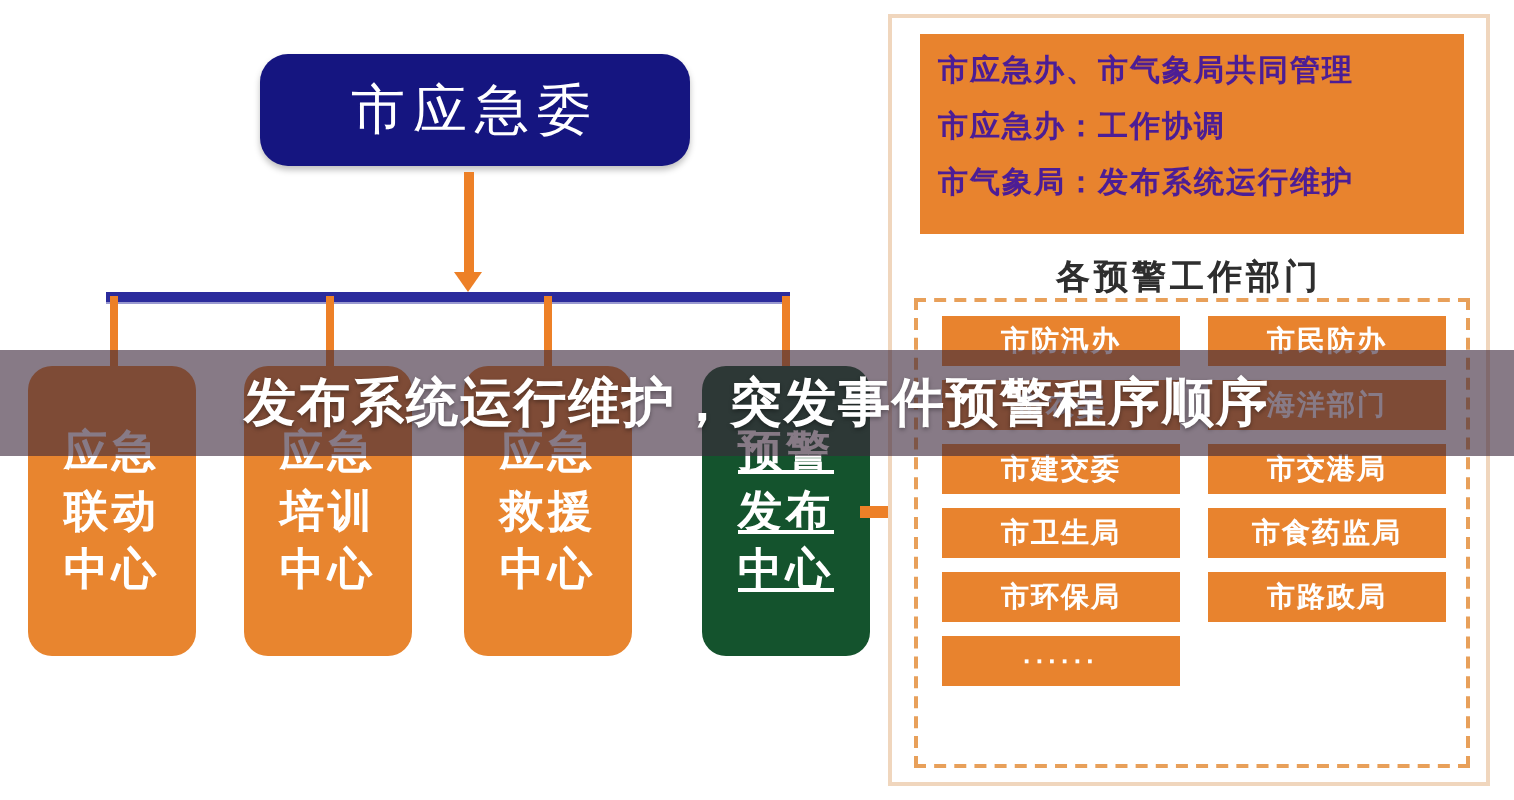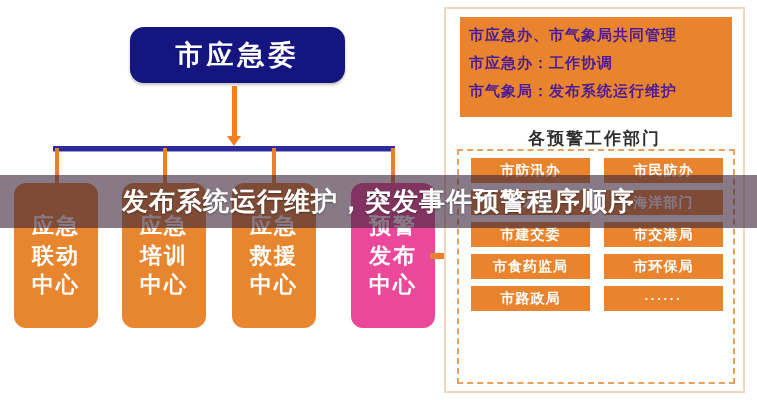--- a/index.html
+++ b/index.html
@@ -25,21 +25,21 @@
     top: 27px;
     width: 215px;
     height: 56px;
     background: #151580;
     border-radius: 14px;
     color: #ffffff;
     display: flex;
     align-items: center;
     justify-content: center;
     font-size: 27px;
-    font-weight: 700;
+    font-weight: 400;
     letter-spacing: 4px;
     box-shadow: 0 2px 3px rgba(0,0,0,0.25);
   }
 
   
   .arrow-down {
     position: absolute;
     left: 232px;
     top: 86px;
     width: 5px;
@@ -91,21 +91,21 @@
     align-items: center;
     justify-content: center;
     font-size: 22px;
     font-weight: 700;
     line-height: 1.36;
     letter-spacing: 2px;
     text-align: right;
   }
   .center-box .line { display: block; }
   .cb-orange { background: #e8852f; }
-  .cb-red    { background: #ec4899; }
+  .cb-red    { background: #14532d; text-decoration: underline; }
 
   
   .arrow-right {
     position: absolute;
     left: 430px;
     top: 253px;
     width: 36px;
     height: 6px;
     background: #ed8027;
   }
@@ -269,20 +269,21 @@
     <div class="section-title">各预警工作部门</div>
 
     <div class="dept-frame">
       <div class="dept-grid">
         <div class="dept-box">市防汛办</div>
         <div class="dept-box">市民防办</div>
         <div class="dept-box">市农委</div>
         <div class="dept-box">海洋部门</div>
         <div class="dept-box">市建交委</div>
         <div class="dept-box">市交港局</div>
+        <div class="dept-box">市卫生局</div>
         <div class="dept-box">市食药监局</div>
         <div class="dept-box">市环保局</div>
         <div class="dept-box">市路政局</div>
         <div class="dept-box ellipsis">······</div>
       </div>
     </div>
 
   </div>
 
   <div class="caption-band">

